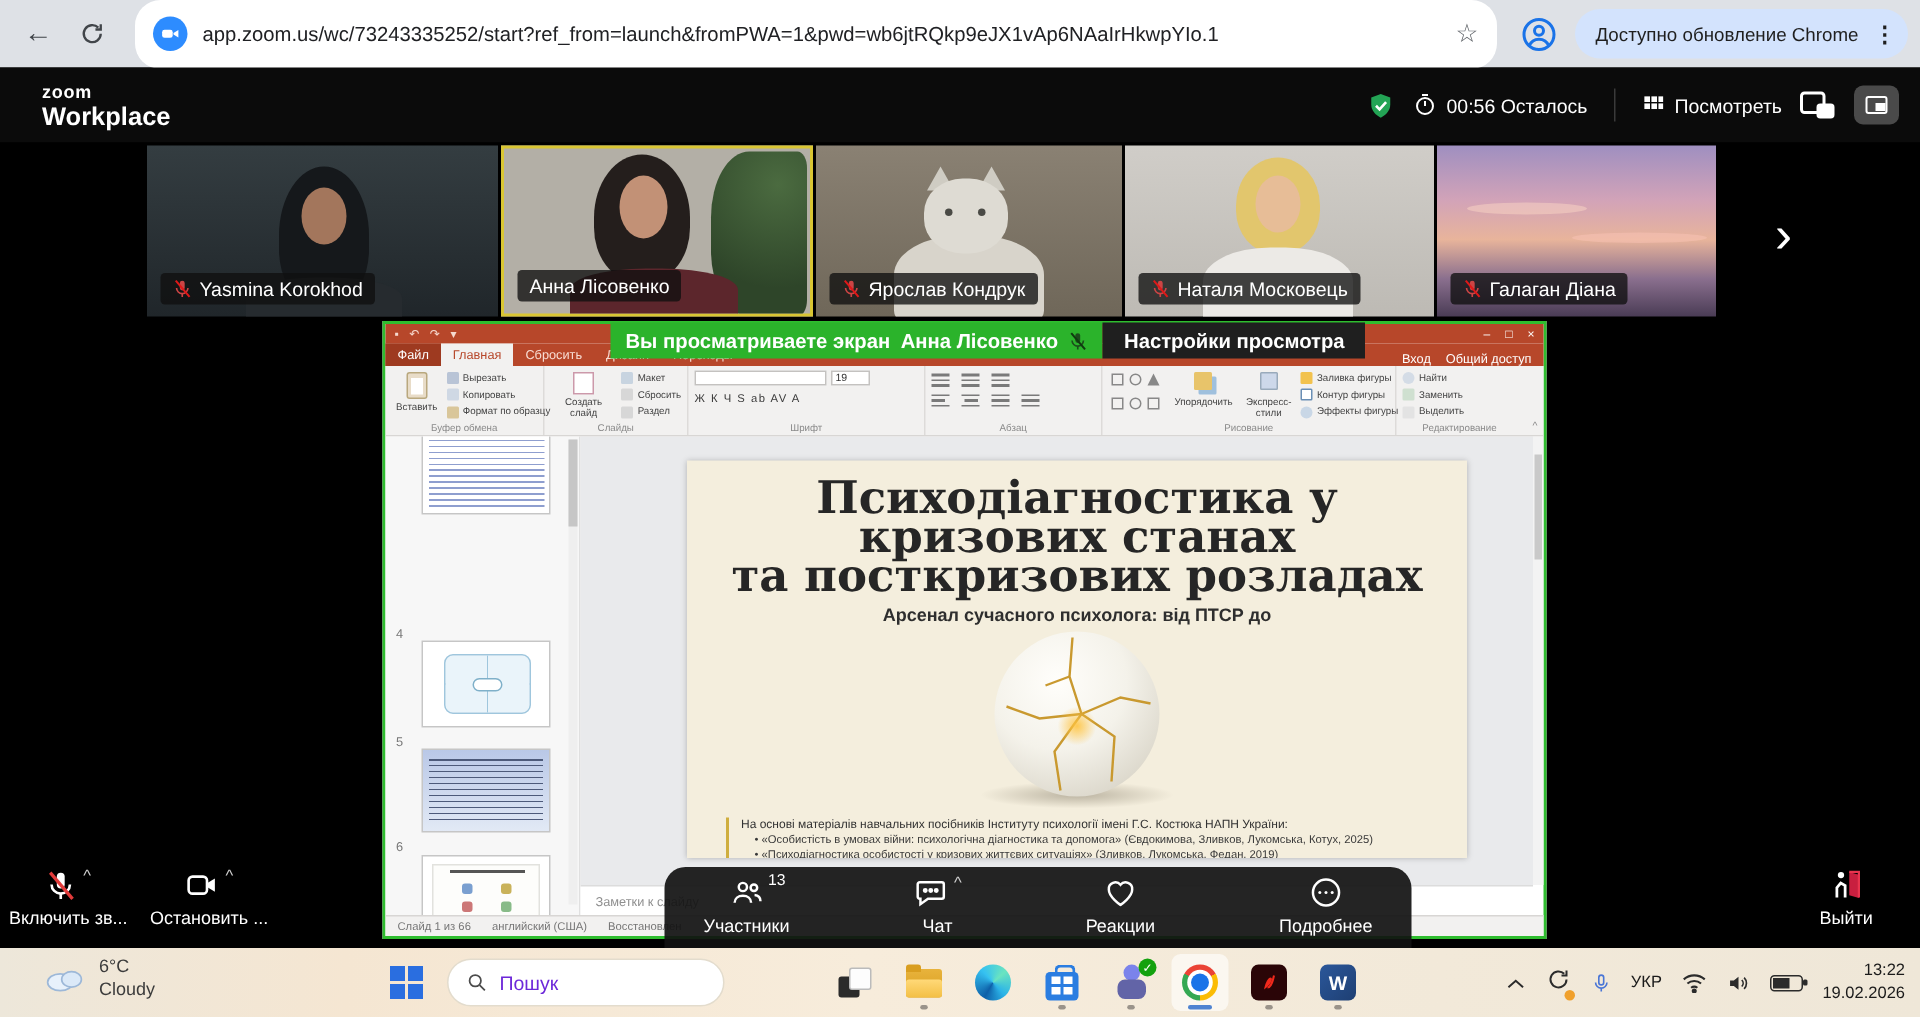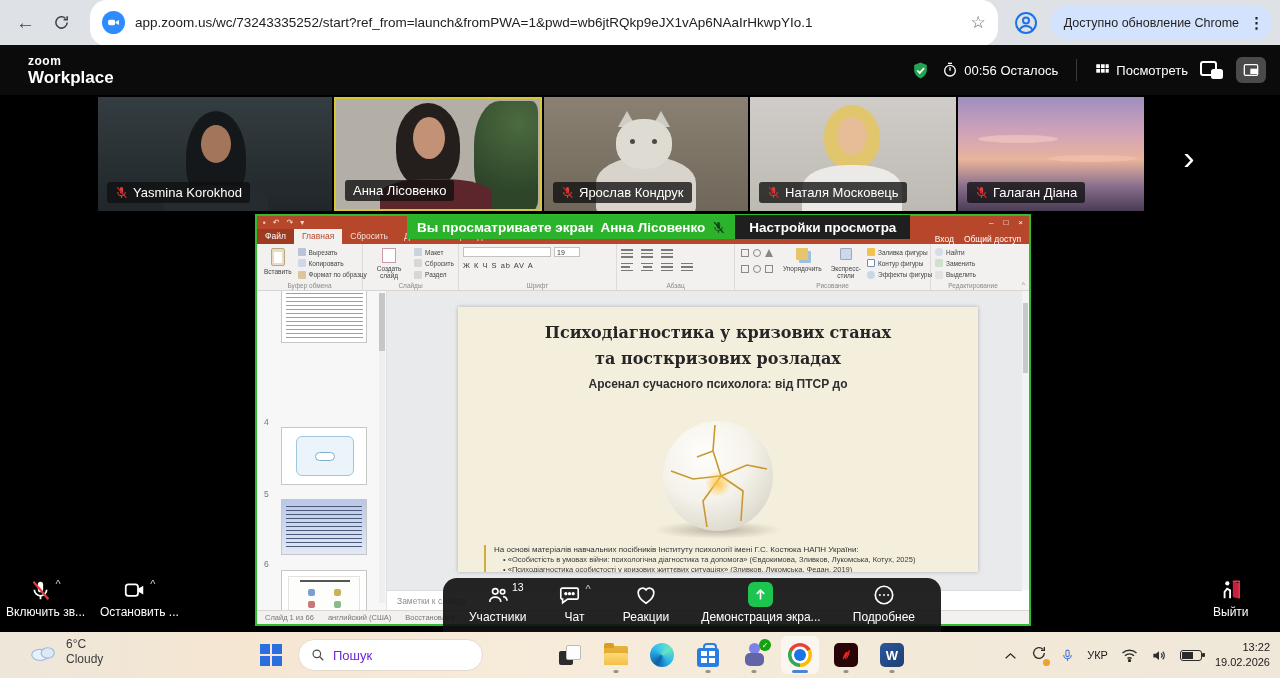--- a/index.html
+++ b/index.html
@@ -119,21 +119,21 @@
   .ppt-notes { position:absolute; left:130px; top:374px; right:7px; height:20px; background:#fff;
     border-top:1px solid #dcdcdc; font-size:8.5px; color:#8f8f8f; display:flex; align-items:center; padding-left:10px; }
   .ppt-status { position:absolute; left:0; top:394px; right:0; height:14px; background:#f2f1f0;
     border-top:1px solid #d8d6d4; display:flex; align-items:center; gap:14px; padding:0 8px;
     font-size:7.5px; color:#767676; white-space:nowrap; overflow:hidden; }
 
   
   .slide { position:absolute; left:201px; top:91px; width:520px; height:265px; background:#f4eedd;
     box-shadow:0 0 4px rgba(0,0,0,.25); overflow:hidden; }
   .s-title { margin-top:13px; text-align:center; font-family:"DejaVu Serif", serif; font-weight:bold;
-    font-size:16px; line-height:26px; color:#262626; }
+    font-size:30px; line-height:26px; color:#262626; }
   .s-sub { margin-top:5px; text-align:center; font-weight:bold; font-size:12px; line-height:15px; color:#2e2e2e; }
   .ball-wrap { position:absolute; left:50%; top:112px; transform:translateX(-50%); width:130px; height:130px; }
   .ball-shadow { position:absolute; left:0px; top:102px; width:130px; height:18px;
     background:radial-gradient(ellipse at center, rgba(80,70,50,.35), rgba(80,70,50,0) 70%); }
   .ball { position:absolute; left:10px; top:2px; width:110px; height:110px; border-radius:50%;
     background:radial-gradient(circle at 38% 30%, #fffefb 0%, #f4f2ea 45%, #ddd9cd 78%, #c8c4b6 100%); }
   .cracks { position:absolute; left:10px; top:2px; width:110px; height:110px; }
   .glow { position:absolute; left:52px; top:52px; width:26px; height:26px; border-radius:50%;
     background:radial-gradient(circle, rgba(255,196,64,.9), rgba(255,196,64,0) 70%); }
   .sources { position:absolute; left:26px; right:20px; top:238px; border-left:2px solid #cfae3e; padding-left:8px; }
@@ -662,31 +662,20 @@
     <div class="tbbtn">
       <span class="icw">
         <svg width="24" height="22" viewBox="0 0 24 24">
             <path d="M12 21s-8.5-5.6-8.5-11.2A4.8 4.8 0 0 1 12 6.4a4.8 4.8 0 0 1 8.5 3.4C20.5 15.4 12 21 12 21z" fill="none" stroke="#fff" stroke-width="1.8"></path>
           </svg>
       </span>
       <span>Реакции</span>
     </div>
     <div class="tbbtn">
       <span class="icw">
-        <span class="share-ic">
-          <svg viewBox="0 0 24 24" fill="none" stroke="#fff" stroke-width="2.6">
-              <path d="M12 20V6"></path>
-              <path d="M6 11l6-6 6 6"></path>
-            </svg>
-        </span>
-      </span>
-      <span>Демонстрация экра...</span>
-    </div>
-    <div class="tbbtn">
-      <span class="icw">
         <svg width="24" height="22" viewBox="0 0 24 24">
             <circle cx="12" cy="12" r="9.5" fill="none" stroke="#fff" stroke-width="1.8"></circle>
             <circle cx="7.5" cy="12" r="1.1" fill="#fff"></circle>
             <circle cx="12" cy="12" r="1.1" fill="#fff"></circle>
             <circle cx="16.5" cy="12" r="1.1" fill="#fff"></circle>
           </svg>
       </span>
       <span>Подробнее</span>
     </div>
   </div>

